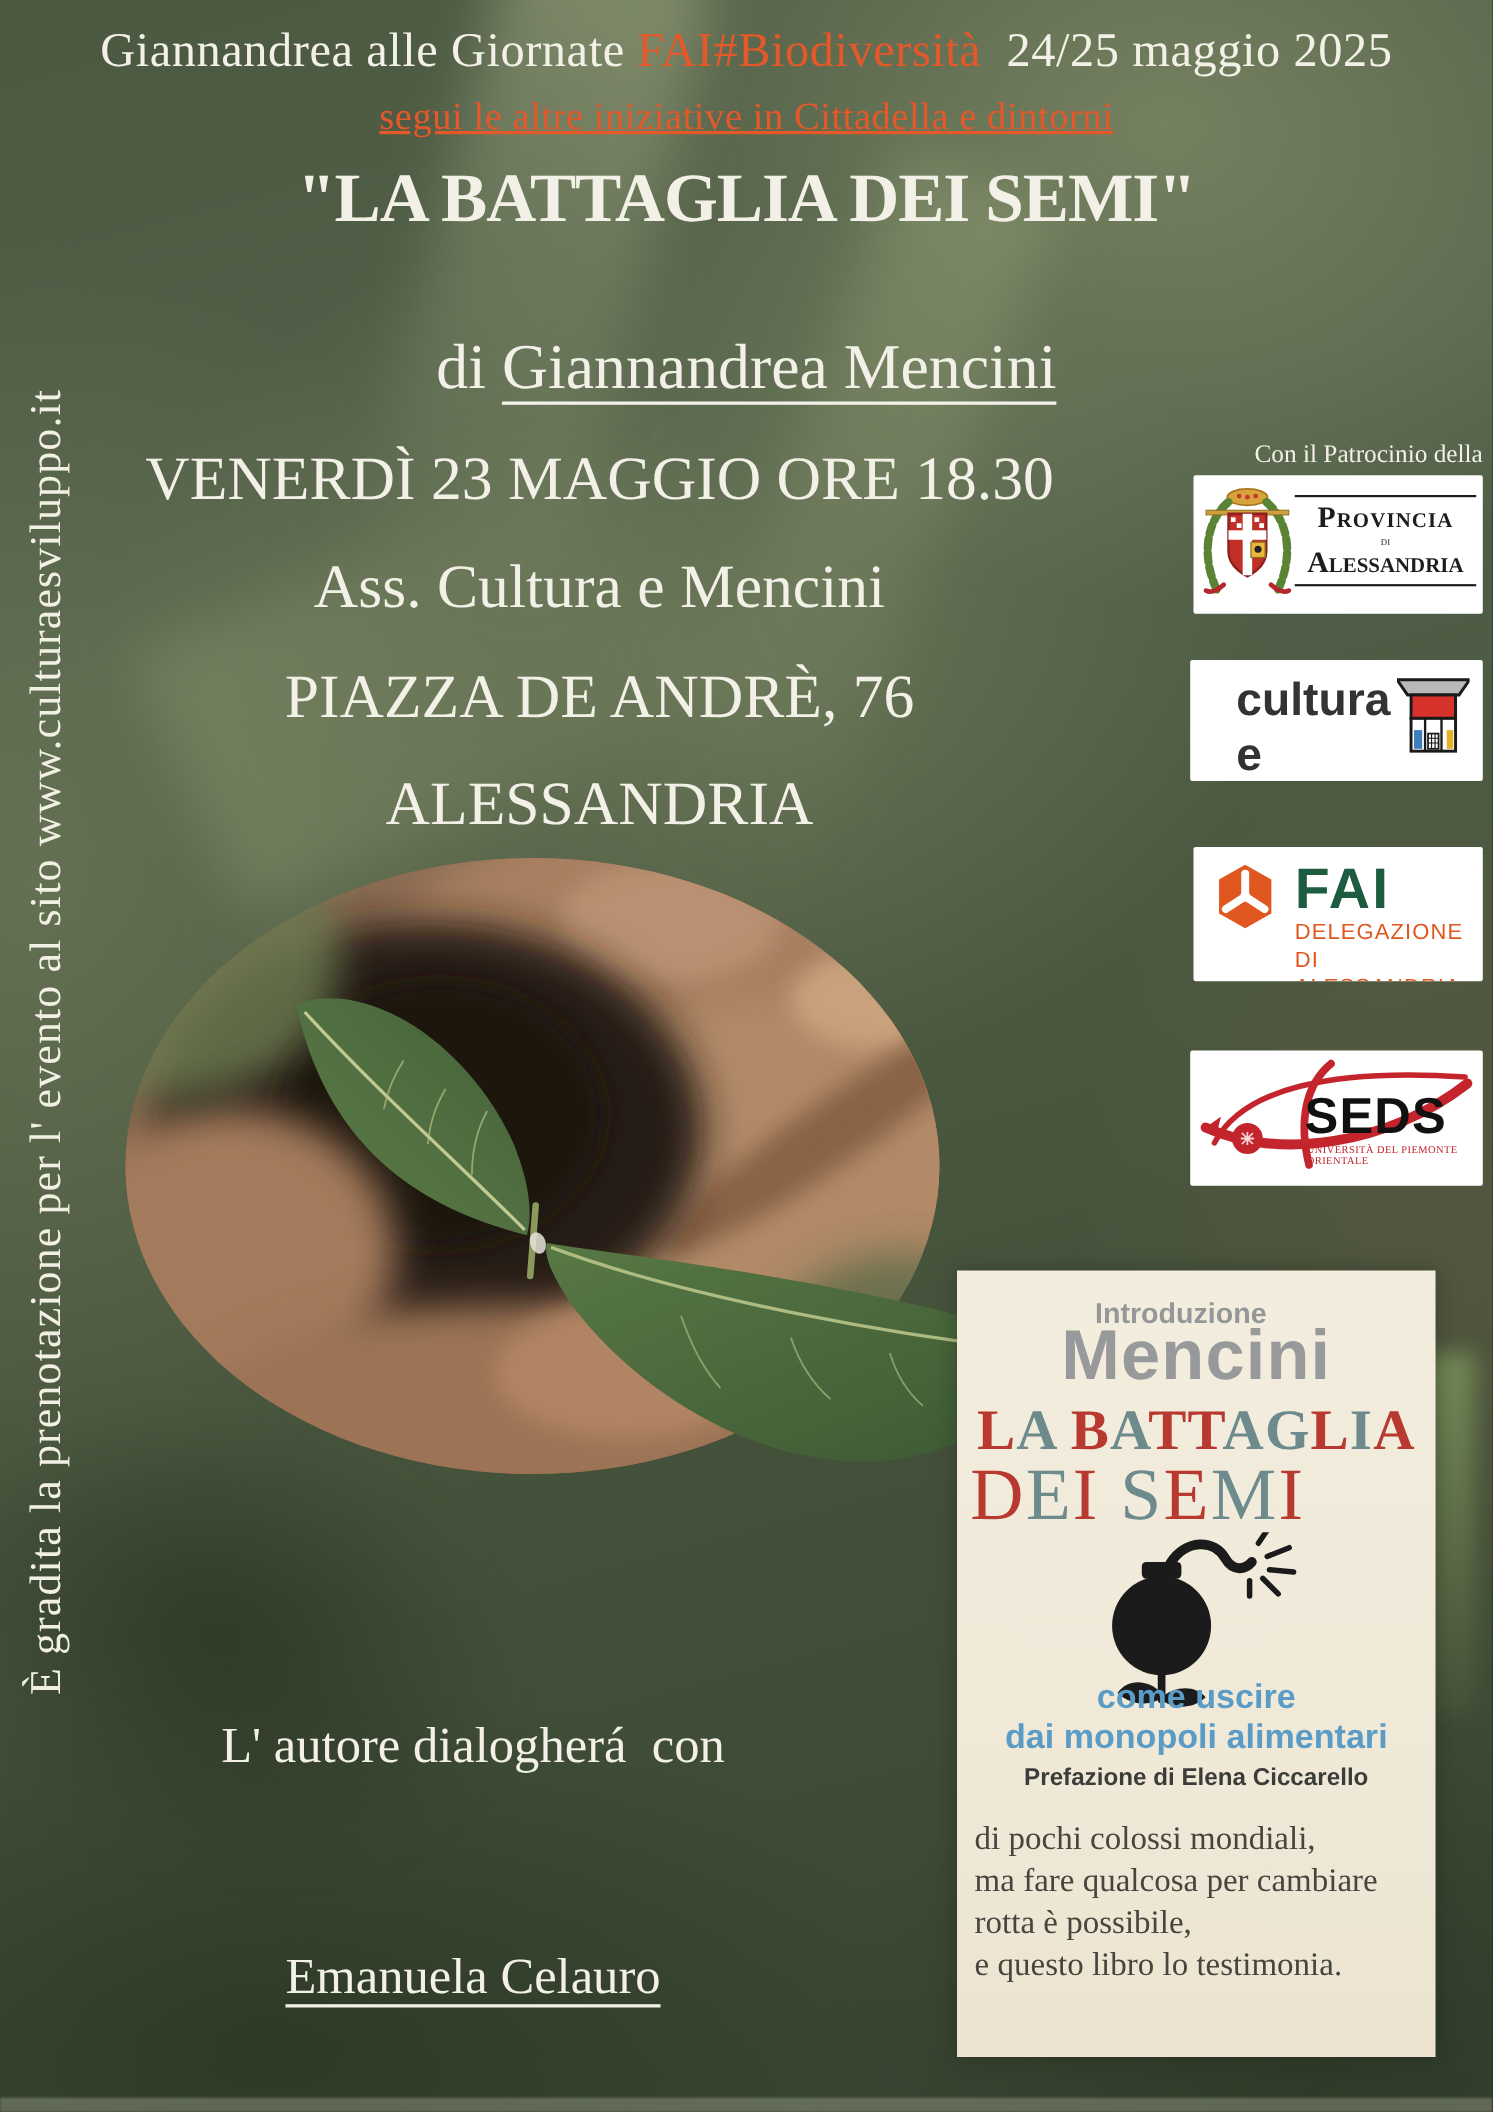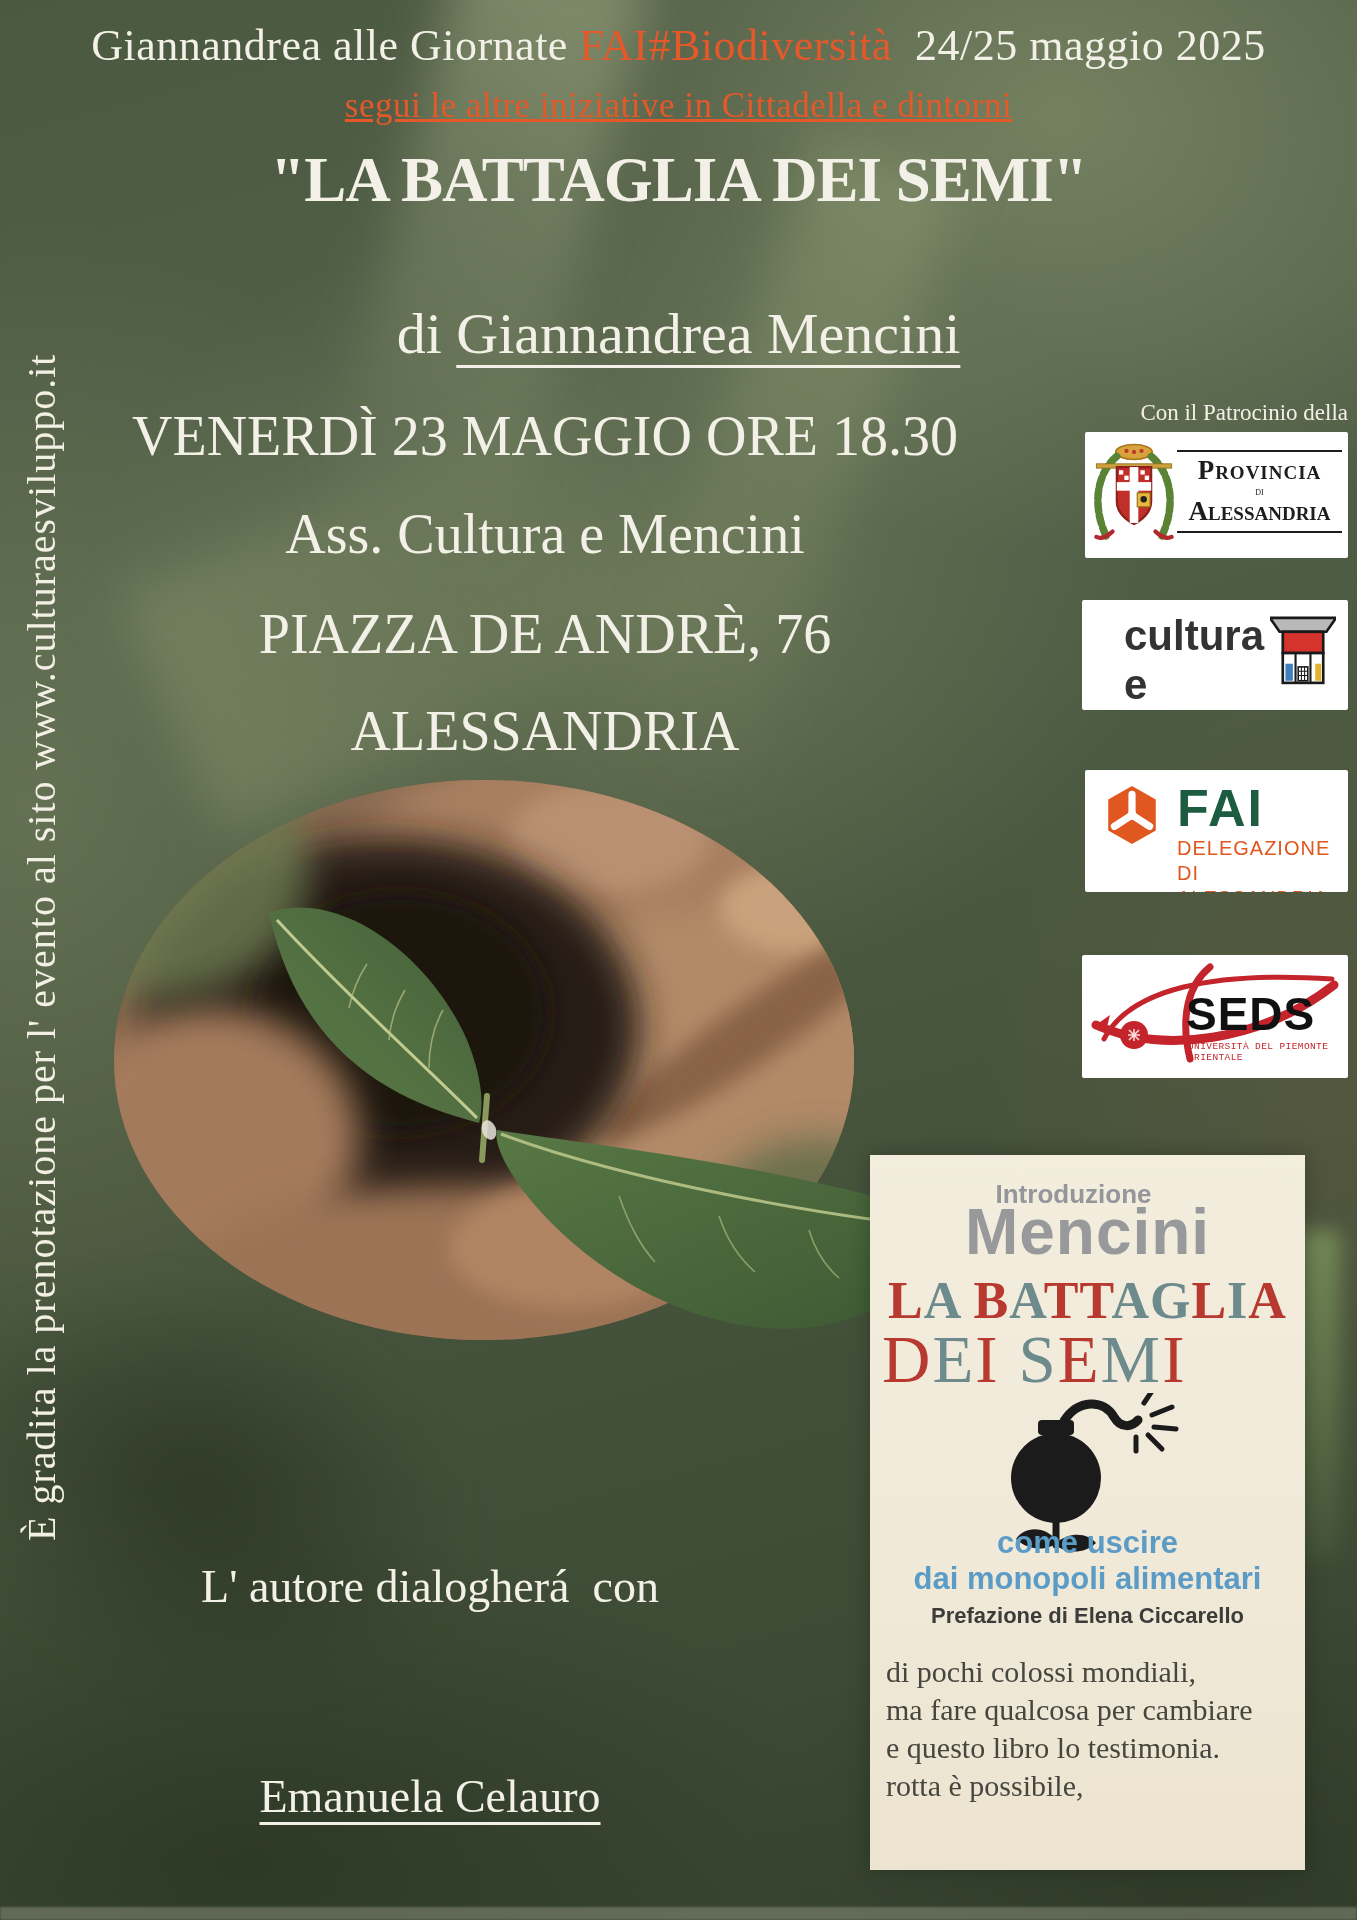--- a/index.html
+++ b/index.html
@@ -70,21 +70,21 @@
   .cult-w1{font-size:42px;color:#333;}
   .cult-w2{font-size:42px;color:#333;}
 
   .fai-acronym{position:absolute;left:92px;top:8px;font-size:52px;font-weight:600;color:#1d5c41;
     font-family:"Liberation Sans","DejaVu Sans",sans-serif;letter-spacing:2px;}
   .fai-del{position:absolute;left:92px;top:66px;font-size:20px;color:#e0571f;line-height:25px;
     font-family:"Liberation Sans","DejaVu Sans",sans-serif;letter-spacing:1px;}
   .seds-acronym{position:absolute;left:104px;top:32px;font-size:46px;font-weight:bold;color:#111;
     font-family:"Liberation Sans","DejaVu Sans",sans-serif;letter-spacing:1px;}
   .seds-sub{position:absolute;left:106px;top:86px;font-size:9.5px;color:#c4242b;
-    font-family:Liberation Mono, monospace;letter-spacing:.4px;}
+    font-family:Liberation Serif, serif;letter-spacing:.4px;}
 
   .oval-photo{position:absolute;left:99px;top:778px;width:910px;height:730px;z-index:2;}
 
   .book-cover{position:absolute;left:870px;top:1155px;width:435px;height:715px;z-index:5;
     background:linear-gradient(180deg,#f3edde 0%,#f0e9d8 60%,#ece4d0 100%);
     box-shadow:0 0 18px rgba(20,26,16,.35);}
   .bc-first{position:absolute;top:24px;left:0;width:100%;text-align:center;font-size:26px;color:#94969a;
     font-family:"Liberation Sans","DejaVu Sans",sans-serif;font-weight:bold;transform:translateX(-14px);}
   .bc-last{position:absolute;top:40px;left:0;width:100%;text-align:center;font-size:64px;color:#97999b;
     font-family:"Liberation Sans","DejaVu Sans",sans-serif;font-weight:bold;letter-spacing:1px;}
@@ -273,22 +273,22 @@
       <path d="M70,130 L70,152" stroke="#1b1b1b" stroke-width="7" stroke-linecap="round"></path>
       <path d="M70,146 C56,132 38,134 30,146 C42,158 62,158 70,150 Z" fill="#1b1b1b"></path>
       <path d="M70,150 C84,138 102,140 110,150 C98,162 78,160 70,152 Z" fill="#1b1b1b"></path>
     </svg>
     <div class="bc-sub bc-sub1">come uscire</div>
     <div class="bc-sub bc-sub2">dai monopoli alimentari</div>
     <div class="bc-pref">Prefazione di Elena Ciccarello</div>
     <div class="bc-quote">
       <div>di pochi colossi mondiali,</div>
       <div>ma fare qualcosa per cambiare</div>
+      <div>rotta è possibile,</div>
       <div>e questo libro lo testimonia.</div>
-      <div>rotta è possibile,</div>
     </div>
   </div>
 
   <div class="txt dialogue">
     <div>L' autore dialogherá  con</div>
     <div><span class="uline">Emanuela Celauro</span></div>
     
     
     
     

